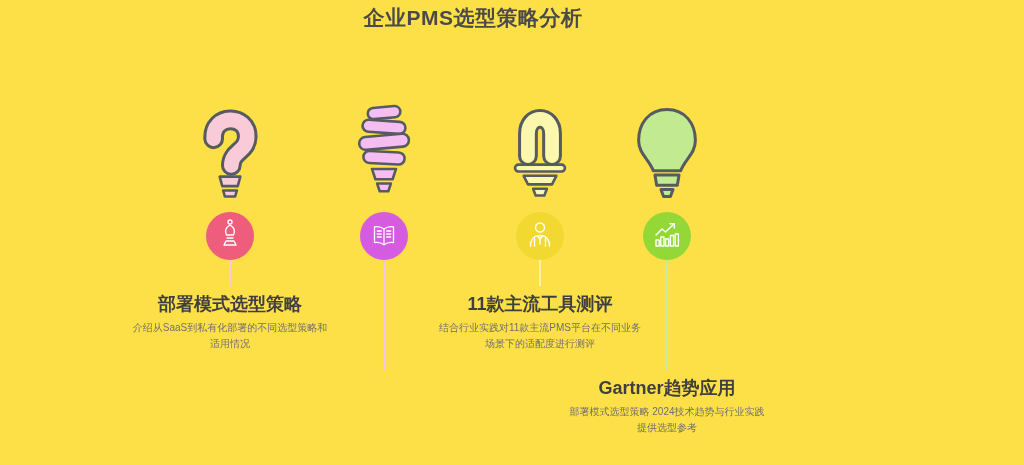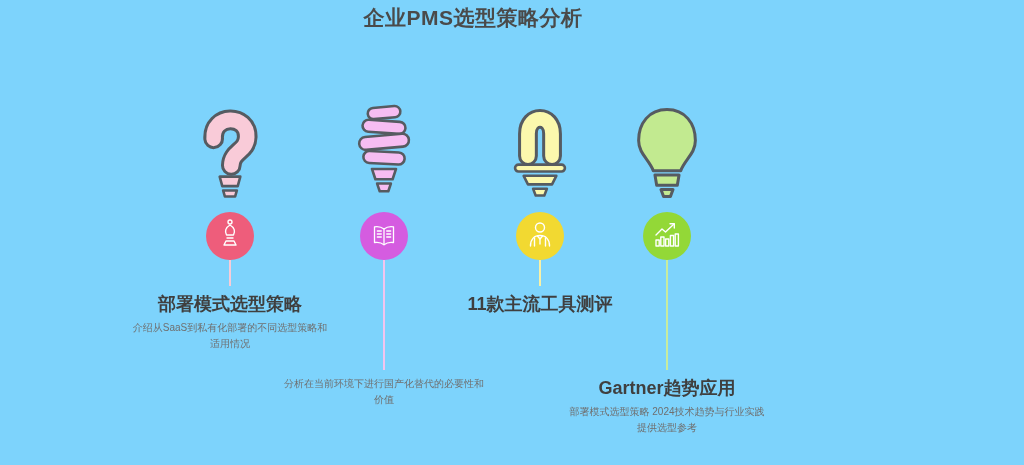--- a/index.html
+++ b/index.html
@@ -3,21 +3,21 @@
 <meta charset="utf-8">
 <style>
   html,body{margin:0;padding:0;}
   body{
     font-family:"Liberation Sans","DejaVu Sans",sans-serif;
     background:#ffffff;
   }
   .stage{
     position:relative;
     width:1024px;height:465px;
-    background:#7dd3fc;
+    background:#fde047;
     overflow:hidden;
   }
   .main-title{
     position:absolute;
     top:4px;left:473px;
     transform:translateX(-50%);
     font-size:21px;
     font-weight:700;
     color:#4a4a4a;
     white-space:nowrap;
@@ -117,21 +117,20 @@
             <path d="M 17.3 22 H 21.3"></path>
             <path d="M 17.3 25 H 21.3"></path>
           <path d="M 26.7 19 H 30.7"></path>
             <path d="M 26.7 22 H 30.7"></path>
             <path d="M 26.7 25 H 30.7"></path>
         </g>
       </svg>
     </div>
     <div class="connector long" style="background-color: rgb(242, 196, 238);"></div>
     <div class="text-block">
-      <div class="col-desc">分析在当前环境下进行国产化替代的必要性和价值</div>
     </div>
   </div>
 
   <div class="column col-3">
     <div class="bulb">
       <svg width="86" height="96" viewBox="0 0 100 110">
         <path d="M 36 62 L 36 36 C 36 13 64 13 64 36 L 64 62" fill="none" stroke-width="23" stroke-linecap="round" stroke="#565b61"></path>
         <path d="M 36 62 L 36 36 C 36 13 64 13 64 36 L 64 62" fill="none" stroke-width="16" stroke-linecap="round" stroke="#fbf8ad"></path>
         <g stroke-width="3" stroke-linejoin="round" fill="#fbf8ad" stroke="#565b61">
           <rect x="21" y="72" width="58" height="8" rx="4"></rect>
@@ -149,20 +148,21 @@
           <path d="M 21.5 24 L 24 27 L 26.5 24"></path>
           <path d="M 24 27 V 32"></path>
           <path d="M 18.5 26.5 V 34"></path>
           <path d="M 29.5 26.5 V 34"></path>
         </g>
       </svg>
     </div>
     <div class="connector short" style="background-color: rgb(248, 241, 166);"></div>
     <div class="text-block">
       <div class="col-heading">11款主流工具测评</div>
+      <div class="col-desc">结合行业实践对11款主流PMS平台在不同业务场景下的适配度进行测评</div>
     </div>
   </div>
 
   <div class="column col-4">
     <div class="bulb">
       <svg width="86" height="96" viewBox="0 0 100 110">
         <g stroke-width="3.5" stroke-linejoin="round" fill="#c2ea90" stroke="#565b61">
           <path d="M 50 8 C 29 8 17 24 17 44 C 17 59 29 66 34 79 L 66 79 C 71 66 83 59 83 44 C 83 24 71 8 50 8 Z"></path>
           <path d="M 36 84 H 64 L 62 96 H 38 Z"></path>
           <path d="M 43 101 H 57 L 54 109 H 46 Z"></path>

